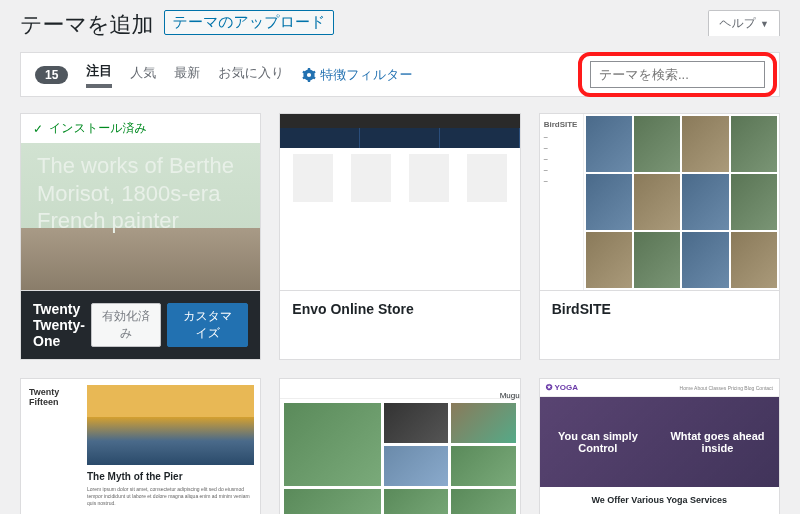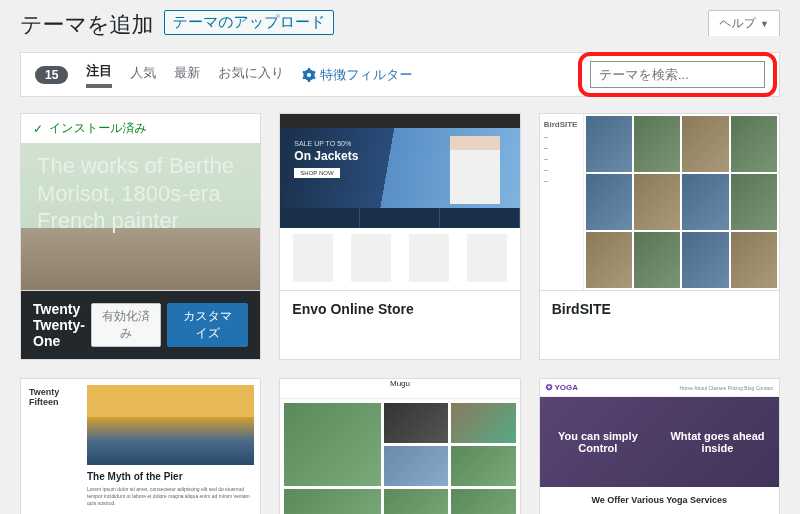--- a/index.html
+++ b/index.html
@@ -118,26 +118,20 @@
       <div class="theme-footer">
         <span class="theme-name">Twenty Twenty-One</span>
         <button class="btn btn-gray">有効化済み</button>
         <button class="btn btn-blue">カスタマイズ</button>
       </div>
     </div>
 
     <div class="theme-card">
       <div class="theme-thumb thumb-envo">
         <div class="envo-top"></div>
-        <div class="envo-hero">
-          <div class="envo-hero-title">SALE UP TO 50%</div>
-          <div class="envo-hero-h">On Jackets</div>
-          <span class="envo-btn">SHOP NOW</span>
-          <div class="envo-person"></div>
-        </div>
         <div class="envo-icons">
             <div></div>
             <div></div>
             <div></div>
           </div>
         <div class="envo-products">
             <div class="envo-prod"></div>
             <div class="envo-prod"></div>
             <div class="envo-prod"></div>
             <div class="envo-prod"></div>
@@ -187,21 +181,21 @@
           <div class="fifteen-img"></div>
           <div class="fifteen-title">The Myth of the Pier</div>
           <div class="fifteen-text">Lorem ipsum dolor sit amet, consectetur adipiscing elit sed do eiusmod tempor incididunt ut labore et dolore magna aliqua enim ad minim veniam quis nostrud.</div>
         </div>
       </div>
 
     </div>
 
     <div class="theme-card">
       <div class="theme-thumb thumb-mugu">
-        <div class="mugu-top" style="text-align:center;padding-top:0;font-size:8px;">Mugu</div>
+        <div class="mugu-top" style="text-align:right;padding-top:12px;font-size:8px;">Mugu</div>
         <div class="mugu-grid">
           <div class="mugu-cell big"></div>
             <div class="mugu-cell"></div>
             <div class="mugu-cell"></div>
           <div class="mugu-cell"></div>
             <div class="mugu-cell"></div>
           <div class="mugu-cell"></div>
             <div class="mugu-cell"></div>
             <div class="mugu-cell"></div>
         </div>

